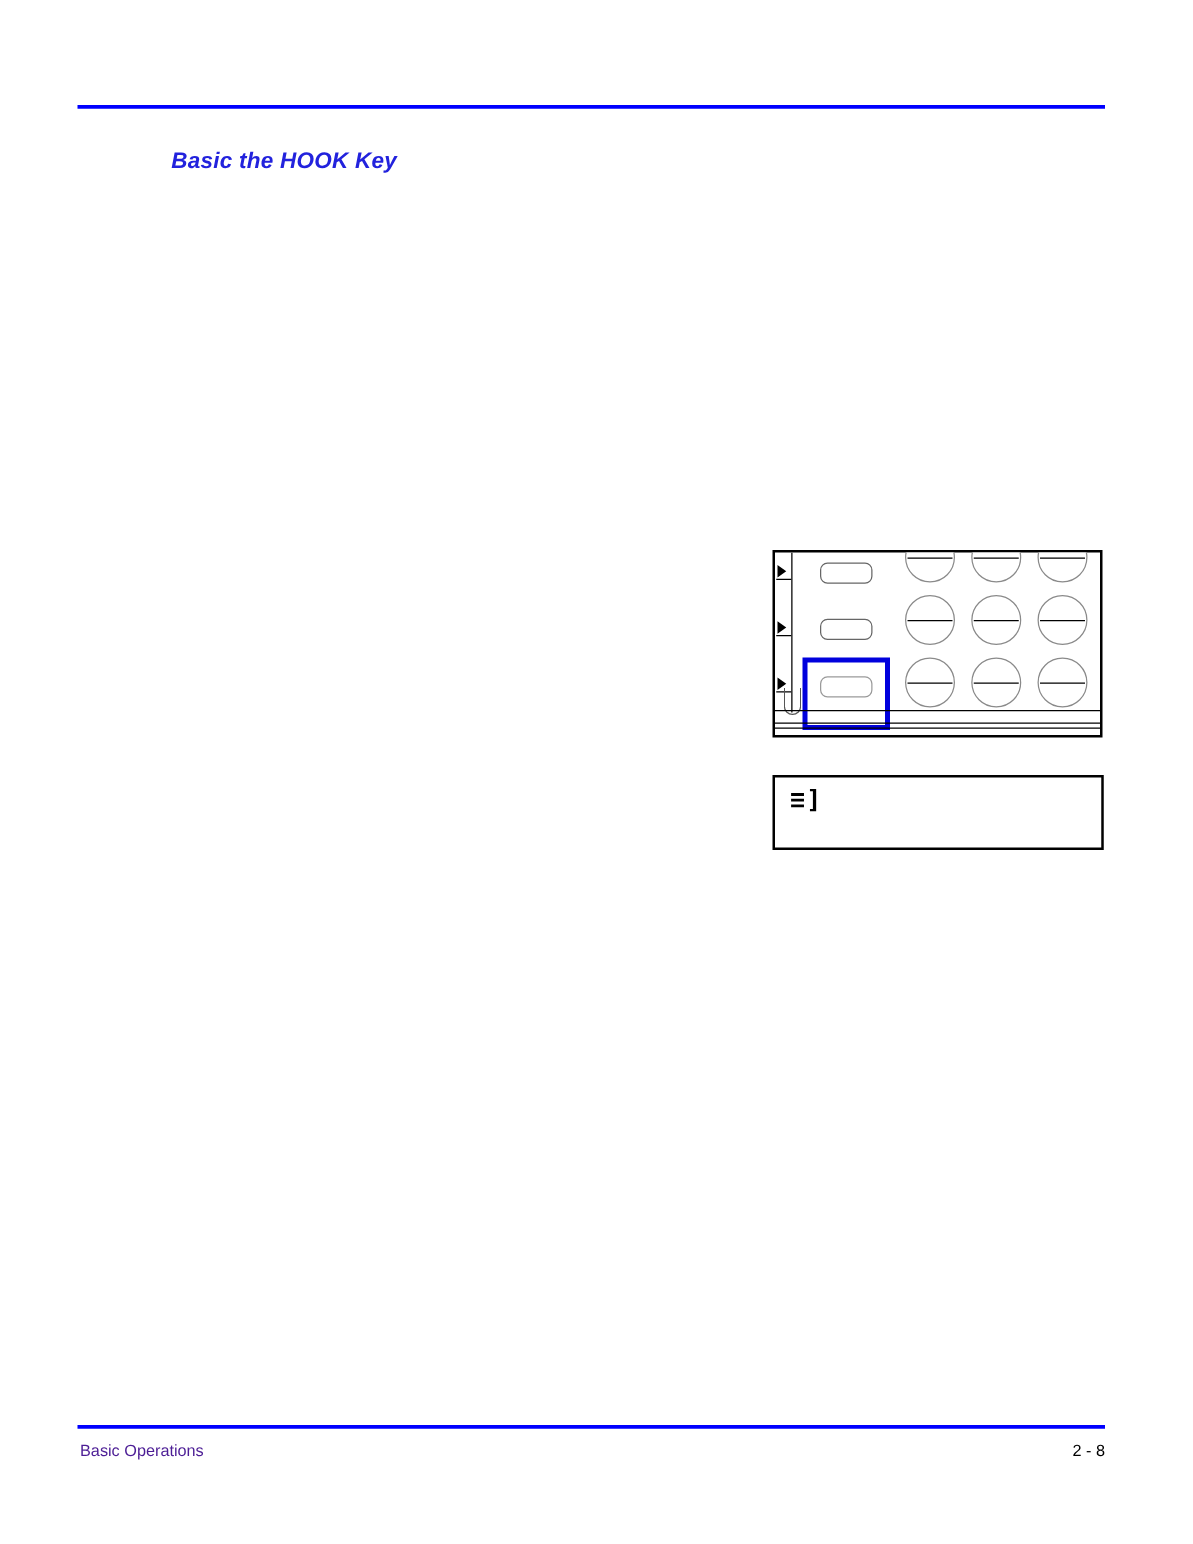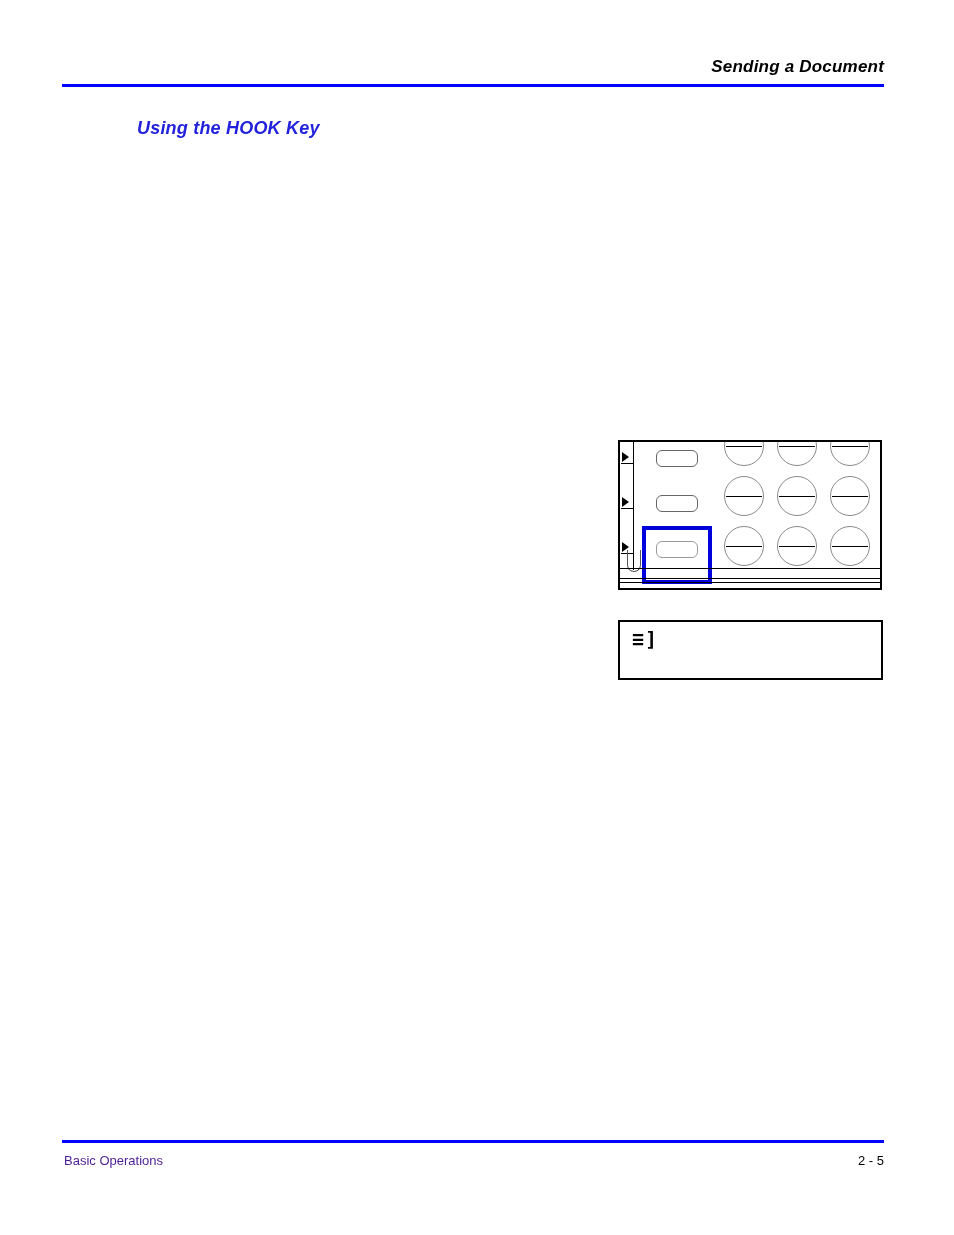--- a/index.html
+++ b/index.html
@@ -264,25 +264,24 @@
     top: 13px;
     font-size: 13px;
     color: #000000;
     white-space: nowrap;
   }
 </style>
 </head>
 <body>
 
 <div id="page-header">
-  <span id="header-title">Sending a Document</span>
   <div id="header-rule"></div>
 </div>
 
-<div id="section-heading">Using the HOOK Key</div>
+<div id="section-heading">Basic the HOOK Key</div>
 
 <div id="body-column"></div>
 
 <div id="figure-control-panel">
 
   <div id="led-strip">
     <div class="led-arrow a1"></div>
     <div class="led-underline u1"></div>
     <div class="led-arrow a2"></div>
     <div class="led-underline u2"></div>
@@ -314,14 +313,14 @@
   <div id="panel-band-3"></div>
 </div>
 
 <div id="figure-lcd">
   <div id="lcd-line">≡]</div>
 </div>
 
 <div id="page-footer">
   <div id="footer-rule"></div>
   <span id="footer-left">Basic Operations</span>
-  <span id="footer-right">2 - 5</span>
+  <span id="footer-right">2 - 8</span>
 </div>
 
 </body></html>

